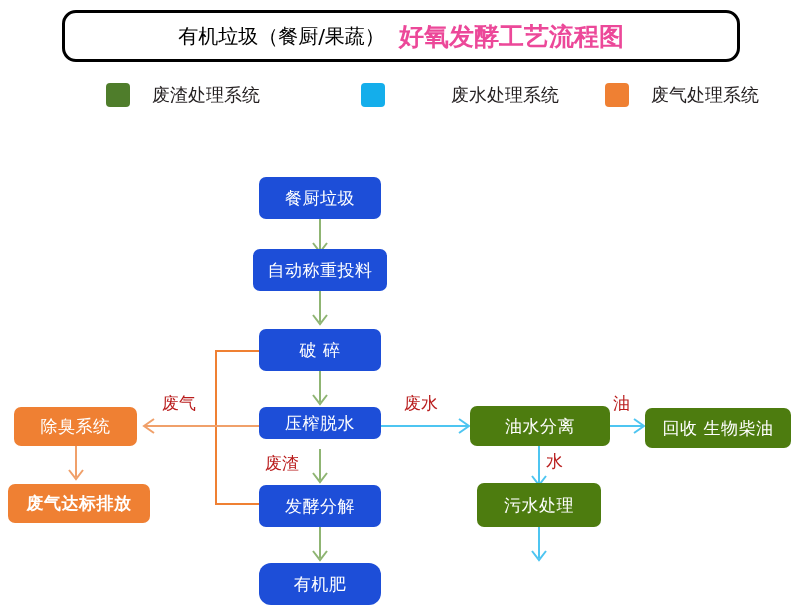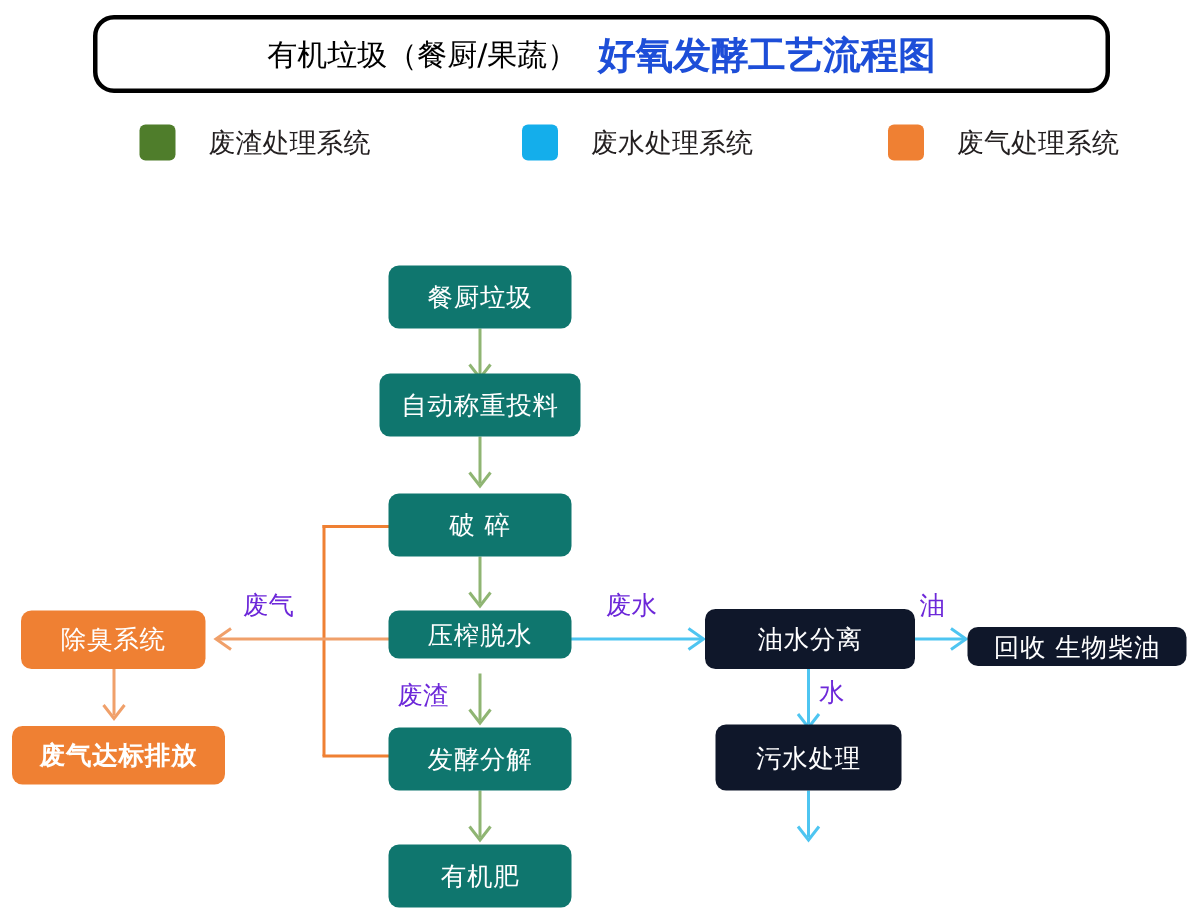--- a/index.html
+++ b/index.html
@@ -31,71 +31,72 @@
     justify-content: center;
   }
   #title-box .t-normal {
     font-size: 20px;
     color: #000000;
     letter-spacing: 0px;
     font-weight: 400;
   }
   #title-box .t-bold {
     font-size: 25px;
-    color: #1d4ed8;
+    color: #ec4899;
     font-weight: 700;
     margin-left: 14px;
   }
 
   
   .legend-item {
     position: absolute;
     display: flex;
     align-items: center;
     top: 82px;
     height: 26px;
+    margin-left: 13px;
   }
   .legend-swatch {
     width: 24px;
     height: 24px;
     border-radius: 4px;
     flex: 0 0 auto;
   }
   .legend-label {
     font-size: 18px;
     color: #231f20;
     margin-left: 22px;
     white-space: nowrap;
   }
   #legend-0 { left: 93px; }
-  #legend-1 { left: 348px; }
+  #legend-1 { left: 348px; gap: 44px; }
   #legend-2 { left: 592px; }
 
   
   .node {
     position: absolute;
     border-radius: 7px;
     box-sizing: border-box;
     display: flex;
     align-items: center;
     justify-content: center;
     color: #ffffff;
     font-size: 17px;
     white-space: nowrap;
     letter-spacing: 0.5px;
   }
-  .node.green  { background: #0f766e; }
-  .node.blue   { background: #0f172a; }
+  .node.green  { background: #1d4ed8; }
+  .node.blue   { background: #4d7c0f; }
   .node.orange { background: #ef8033; }
 
   
   .edge-label {
     position: absolute;
     font-size: 17px;
-    color: #6d28d9;
+    color: #b91c1c;
     white-space: nowrap;
   }
 
   
   .conn {
     position: absolute;
   }
   .conn-v { width: 2px; }
   .conn-h { height: 2px; }
 
@@ -195,26 +196,26 @@
   <div class="node green" style="left:259px; top:177px; width:122px; height:42px;">餐厨垃圾</div>
 
   <div class="node green" style="left:253px; top:249px; width:134px; height:42px;">自动称重投料</div>
 
   <div class="node green" style="left:259px; top:329px; width:122px; height:42px;">破 碎</div>
 
   <div class="node green" style="left:259px; top:407px; width:122px; height:32px;">压榨脱水</div>
 
   <div class="node green" style="left:259px; top:485px; width:122px; height:42px;">发酵分解</div>
 
-  <div class="node green" style="left:259px; top:563px; width:122px; height:42px;">有机肥</div>
+  <div class="node green" style="left:259px; top:563px; width:122px; height:42px;border-radius:12px;">有机肥</div>
 
   <div class="node orange" style="left:14px; top:407px; width:123px; height:39px;">除臭系统</div>
 
   <div class="node orange" style="left:8px; top:484px; width:142px; height:39px;font-weight:bold;">废气达标排放</div>
 
   <div class="node blue" style="left:470px; top:406px; width:140px; height:40px;">油水分离</div>
 
-  <div class="node blue" style="left:645px; top:418px; width:146px; height:26px;">回收 生物柴油</div>
+  <div class="node blue" style="left:645px; top:408px; width:146px; height:40px;">回收 生物柴油</div>
 
   <div class="node blue" style="left:477px; top:483px; width:124px; height:44px;">污水处理</div>
 
 
 </div>
 
 </body></html>

